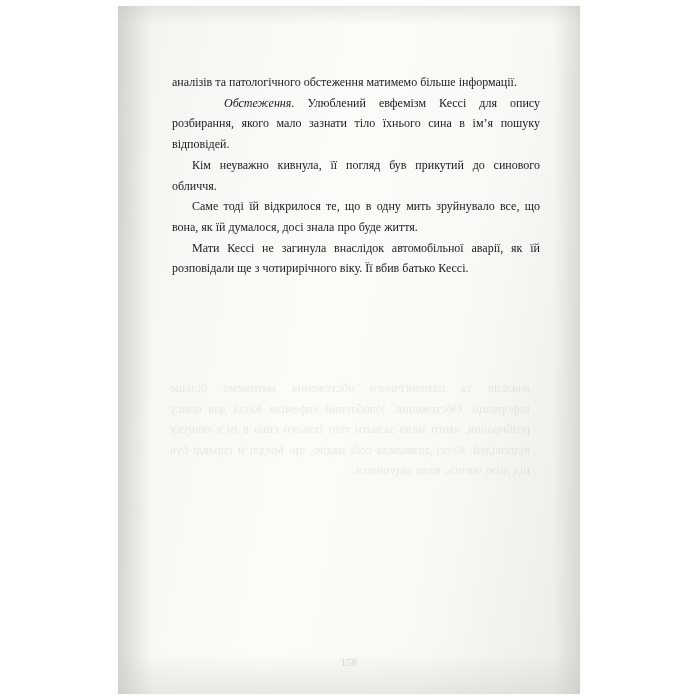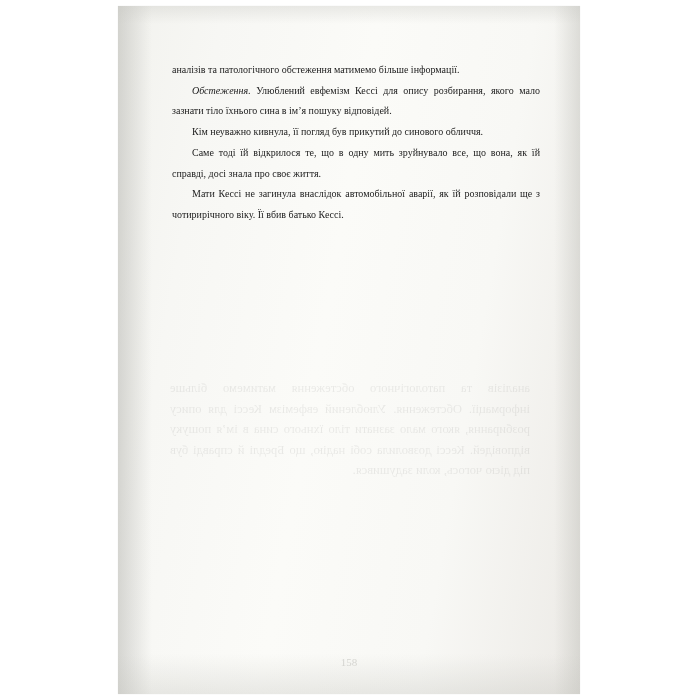--- a/index.html
+++ b/index.html
@@ -81,38 +81,39 @@
     line-height: 20.6px;
     text-align: justify;
     transform: scaleX(-1);
     filter: blur(0.6px);
     pointer-events: none;
     white-space: pre-wrap;
   }
   .text-block {
     position: absolute;
     left: 54px;
-    top: 54px;
+    top: 66px;
     width: 368px;
     color: #1b1b1b;
-    font-size: 10px;
+    font-size: 12px;
     line-height: 20.7px;
     text-align: justify;
     text-justify: inter-word;
     hyphens: manual;
   }
   .para {
     margin: 0;
     text-indent: 20px;
   }
   .para.first {
     text-indent: 0;
   }
   .para em {
     font-style: italic;
+    margin-left: 32px;
   }
   .folio {
     position: absolute;
     left: 0;
     bottom: 26px;
     width: 100%;
     text-align: center;
     font-size: 11px;
     color: #b9b9b4;
     opacity: 0.55;
@@ -123,21 +124,21 @@
 
 <div class="page-photo">
   <div class="book-page">
 
     <div class="showthrough">аналізів та патологічного обстеження матимемо більше інформації. Обстеження. Улюблений евфемізм Кессі для опису розбирання, якого мало зазнати тіло їхнього сина в ім’я пошуку відповідей. Кессі дозволила собі надію, що Бредлі й справді був під дією чогось, коли задушився.</div>
 
     <div class="text-block">
       <p class="para first">аналізів та патологічного обстеження матимемо більше інформації.</p>
       <p class="para"><em>Обстеження.</em><span> Улюблений евфемізм Кессі для опису розбирання, якого мало зазнати тіло їхнього сина в ім’я пошуку відповідей.</span></p>
       <p class="para">Кім неуважно кивнула, її погляд був прикутий до синового обличчя.</p>
-      <p class="para">Саме тоді їй відкрилося те, що в одну мить зруйнувало все, що вона, як їй справді, досі знала про своє життя.</p>
+      <p class="para">Саме тоді їй відкрилося те, що в одну мить зруйнувало все, що вона, як їй думалося, досі знала про буде життя.</p>
       <p class="para">Мати Кессі не загинула внаслідок автомобільної аварії, як їй розповідали ще з чотирирічного віку. Її вбив батько Кессі.</p>
     </div>
 
     <div class="folio">158</div>
 
     <div class="gutter-shade"></div>
     <div class="right-edge-shade"></div>
     <div class="top-shade"></div>
     <div class="bottom-shade"></div>
   </div>

